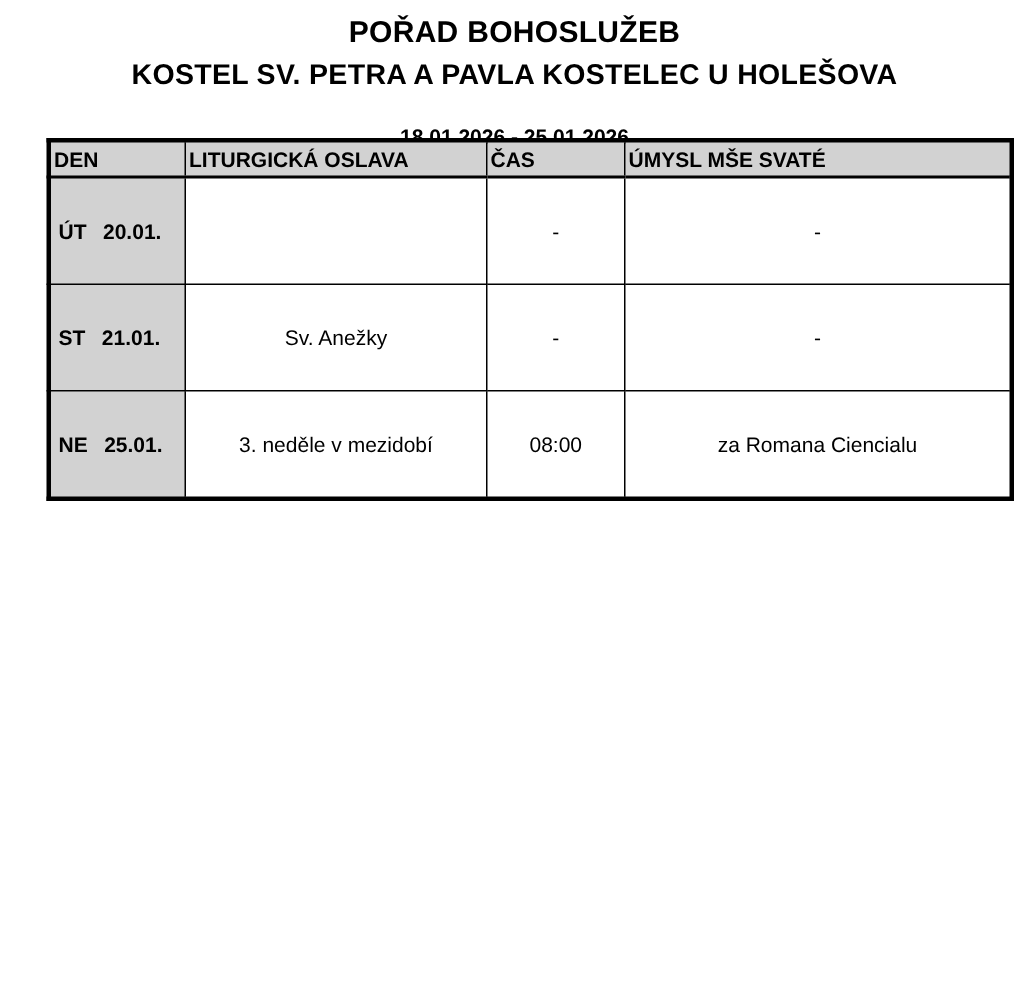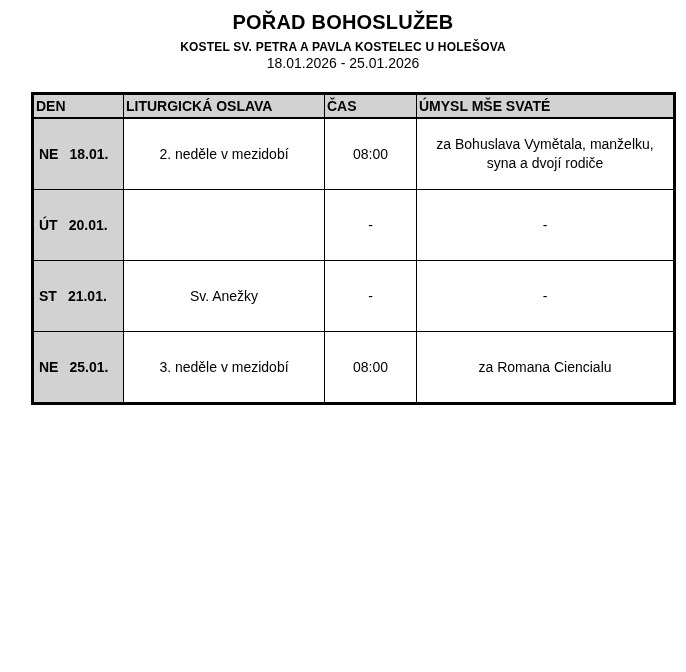--- a/index.html
+++ b/index.html
@@ -18,29 +18,29 @@
   .doc-header {
     text-align: center;
     padding-top: 11px;
   }
   .title-main {
     font-size: 20px;
     font-weight: bold;
     letter-spacing: 0.2px;
   }
   .title-sub {
-    font-size: 12px;
+    font-size: 19px;
     font-weight: bold;
     letter-spacing: 0.2px;
     margin-top: 6px;
   }
   .title-range {
     font-size: 14px;
-    font-weight: normal;
-    margin-top: 1px;
+    font-weight: bold;
+    margin-top: 21px;
   }
   table.schedule {
     position: absolute;
     left: 31px;
     top: 92px;
     border-collapse: collapse;
     table-layout: fixed;
     width: 642px;
     border: 3px solid #000000;
   }
@@ -102,26 +102,20 @@
   <thead>
     <tr>
       <th>DEN</th>
       <th>LITURGICKÁ OSLAVA</th>
       <th>ČAS</th>
       <th>ÚMYSL MŠE SVATÉ</th>
     </tr>
   </thead>
   <tbody>
     <tr>
-      <td class="day-cell"><span class="day-abbrev">NE</span><span class="day-date">18.01.</span></td>
-      <td class="celebration-cell">2. neděle v mezidobí</td>
-      <td class="time-cell">08:00</td>
-      <td class="intention-cell">za Bohuslava Vymětala, manželku, syna a dvojí rodiče</td>
-    </tr>
-    <tr>
       <td class="day-cell"><span class="day-abbrev">ÚT</span><span class="day-date">20.01.</span></td>
       <td class="celebration-cell"></td>
       <td class="time-cell">-</td>
       <td class="intention-cell">-</td>
     </tr>
     <tr>
       <td class="day-cell"><span class="day-abbrev">ST</span><span class="day-date">21.01.</span></td>
       <td class="celebration-cell">Sv. Anežky</td>
       <td class="time-cell">-</td>
       <td class="intention-cell">-</td>

